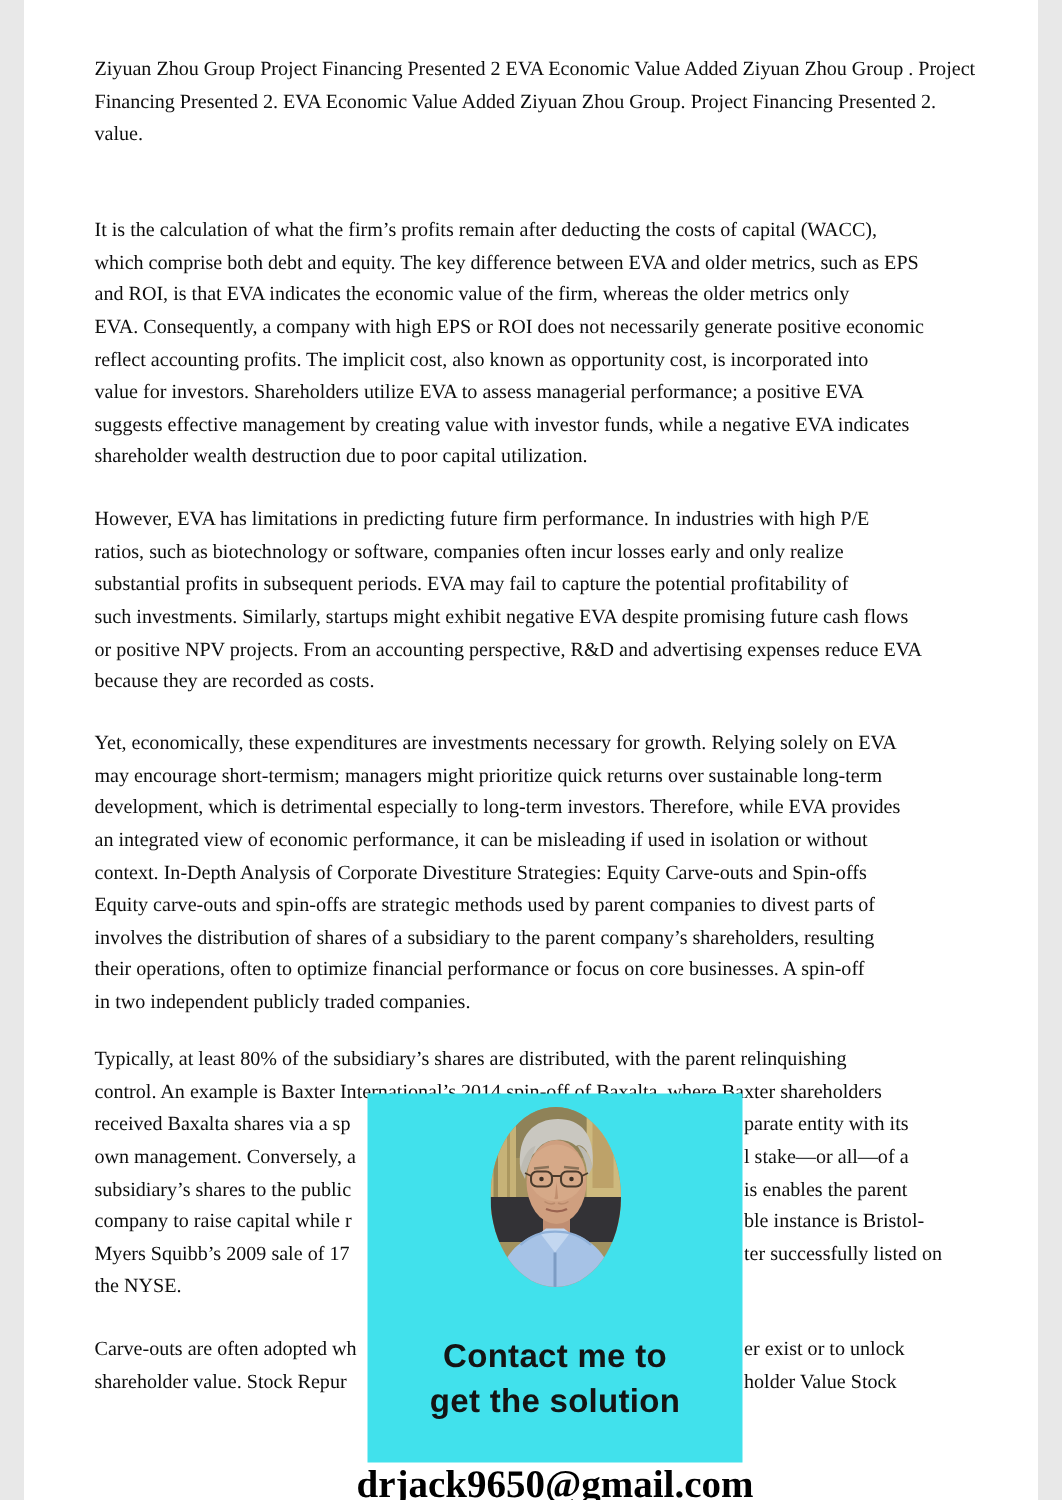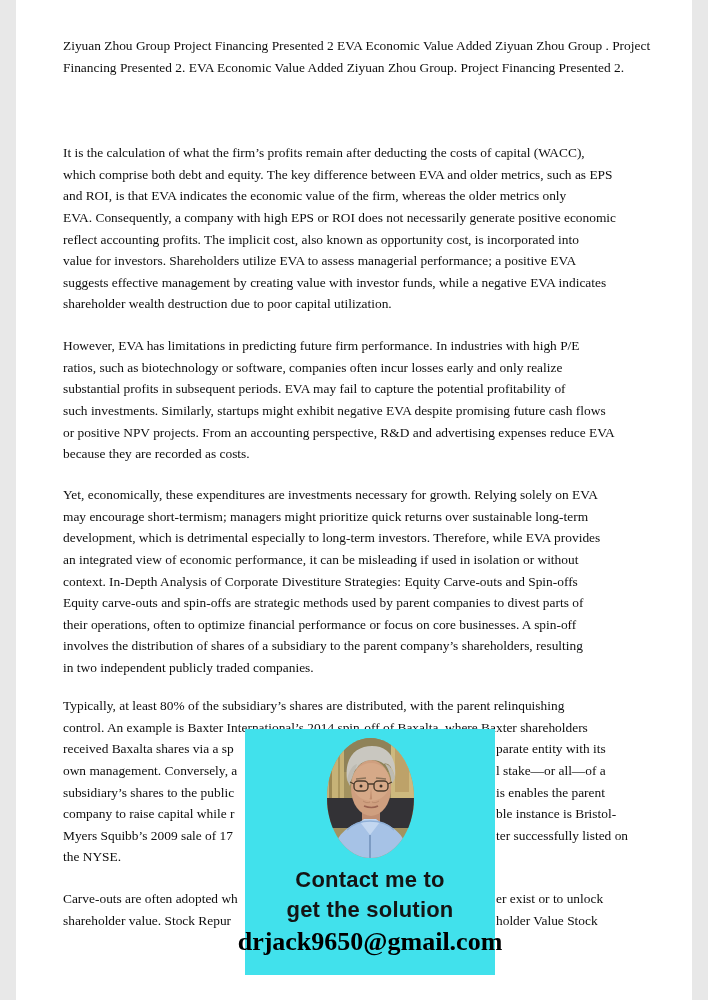--- a/index.html
+++ b/index.html
@@ -19,21 +19,21 @@
     line-height:21.65px;
     font-size:13.4px;
     white-space:nowrap;
   }
   .frag-right{position:absolute;left:433px;top:0;}
   .overlay{
     position:absolute;
     left:229px;top:729px;width:250px;height:246px;
     background:#41e1ec;
     z-index:5;
-    display:flex;flex-direction:column;align-items:center;
+    display:flex;flex-direction:column;align-items:center;gap:24px;
   }
   .portrait{
     width:87px;height:120px;
     margin-top:9px;
     border-radius:50%;
     overflow:hidden;
     flex:0 0 auto;
   }
   .portrait svg{display:block;}
   .contact-heading{
@@ -56,20 +56,21 @@
   }
 </style>
 </head>
 <body>
 
 <div class="page">
 
   <div class="para" style="top:35px">
     <div class="line">Ziyuan Zhou Group Project Financing Presented 2 EVA Economic Value Added Ziyuan Zhou Group . Project</div>
     <div class="line">Financing Presented 2. EVA Economic Value Added Ziyuan Zhou Group. Project Financing Presented 2.</div>
+    <div class="line">value.</div>
   </div>
 
   <div class="para" style="top:142px">
     <div class="line">It is the calculation of what the firm’s profits remain after deducting the costs of capital (WACC),</div>
     <div class="line">which comprise both debt and equity. The key difference between EVA and older metrics, such as EPS</div>
     <div class="line">and ROI, is that EVA indicates the economic value of the firm, whereas the older metrics only</div>
     <div class="line">EVA. Consequently, a company with high EPS or ROI does not necessarily generate positive economic</div>
     <div class="line">reflect accounting profits. The implicit cost, also known as opportunity cost, is incorporated into</div>
     <div class="line">value for investors. Shareholders utilize EVA to assess managerial performance; a positive EVA</div>
     <div class="line">suggests effective management by creating value with investor funds, while a negative EVA indicates</div>
@@ -85,22 +86,22 @@
     <div class="line">because they are recorded as costs.</div>
   </div>
 
   <div class="para" style="top:484px">
     <div class="line">Yet, economically, these expenditures are investments necessary for growth. Relying solely on EVA</div>
     <div class="line">may encourage short-termism; managers might prioritize quick returns over sustainable long-term</div>
     <div class="line">development, which is detrimental especially to long-term investors. Therefore, while EVA provides</div>
     <div class="line">an integrated view of economic performance, it can be misleading if used in isolation or without</div>
     <div class="line">context. In-Depth Analysis of Corporate Divestiture Strategies: Equity Carve-outs and Spin-offs</div>
     <div class="line">Equity carve-outs and spin-offs are strategic methods used by parent companies to divest parts of</div>
+    <div class="line">involves the distribution of shares of a subsidiary to the parent company’s shareholders, resulting</div>
     <div class="line">their operations, often to optimize financial performance or focus on core businesses. A spin-off</div>
-    <div class="line">involves the distribution of shares of a subsidiary to the parent company’s shareholders, resulting</div>
     <div class="line">in two independent publicly traded companies.</div>
   </div>
 
   <div class="para" style="top:695px">
     <div class="line">Typically, at least 80% of the subsidiary’s shares are distributed, with the parent relinquishing</div>
     <div class="line">control. An example is Baxter International’s 2014 spin-off of Baxalta, where Baxter shareholders</div>
     <div class="line">
       <span>received Baxalta shares via a sp</span>
       <span class="frag-right">parate entity with its</span>
     </div>

